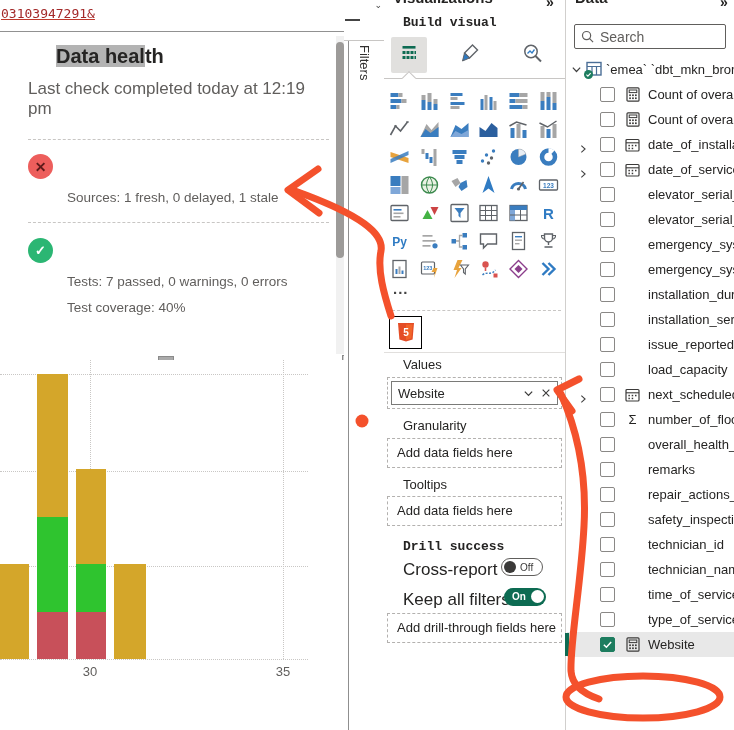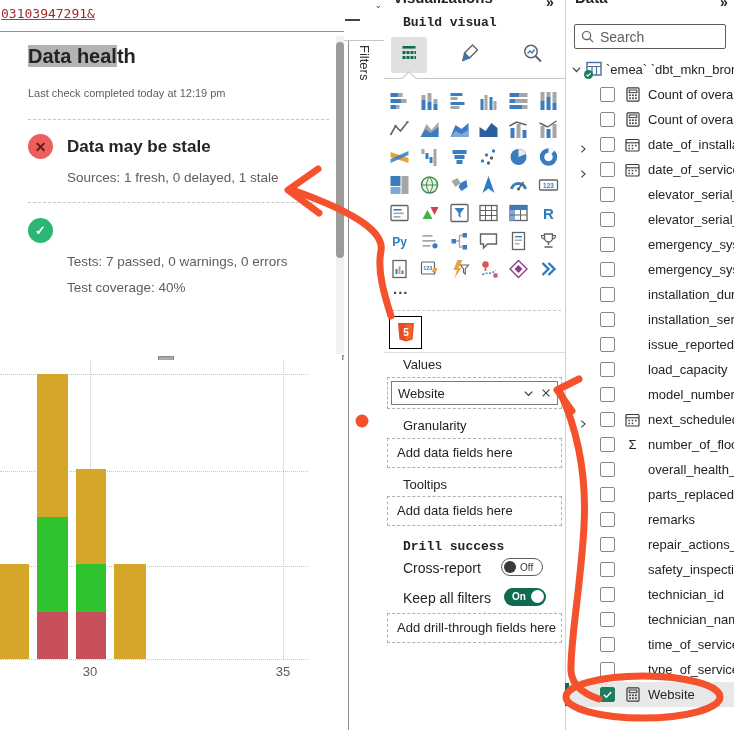--- a/index.html
+++ b/index.html
@@ -6,23 +6,23 @@
   .screen{position:relative;width:734px;height:730px;overflow:hidden;
     font-family:"Liberation Sans",sans-serif;color:#252423;background:#fff;}
   .abs{position:absolute;}
 
   
   .canvas{left:0;top:0;width:344px;height:654px;background:#fff;}
   .code-text{left:1px;top:6px;font-family:"DejaVu Sans Mono",monospace;font-size:13px;
     color:#a32929;text-decoration:underline;text-decoration-color:#c0392b;white-space:nowrap;}
   .card{left:-2px;top:31px;width:348px;height:328px;background:#fff;border:1px solid #919191;}
   .card-inner{position:absolute;left:29px;top:0;right:18px;}
-  .card-title{position:relative;margin-top:13px;font-size:20px;font-weight:600;color:#252423;}
+  .card-title{position:relative;margin-top:13px;font-size:20px;font-weight:600;color:#252423;margin-left:28px;}
   .card-title .hl{background:#b3b3b3;}
-  .card-sub{margin-top:19px;font-size:11px;color:#605e5c;}
+  .card-sub{margin-top:11px;font-size:17px;color:#605e5c;}
   .dash-div{border-top:1px dashed #c8c6c4;height:0;}
   .sec-head{display:flex;align-items:center;gap:14px;}
   .sec-icon{width:25px;height:25px;border-radius:50%;display:flex;align-items:center;justify-content:center;flex:0 0 25px;}
   .sec-icon.err{background:#ed5e5c;color:#5d1a1a;font-size:14px;font-weight:bold;}
   .sec-icon.ok{background:#2bb673;color:#fff;font-size:13px;font-weight:bold;}
   .sec-title{font-size:17px;font-weight:600;}
   .sec-line{margin:11px 0 0 39px;font-size:13.5px;color:#605e5c;}
   .card-scroll-track{position:absolute;right:3px;top:4px;width:8px;bottom:6px;background:#f1f1f1;}
   .card-scroll-thumb{position:absolute;right:3px;top:10px;width:8px;height:216px;background:#9d9b99;border-radius:4px;}
   .rs-mid{position:absolute;left:159px;bottom:-3px;width:14px;height:5px;background:#aaa;border:1px solid #8a8a8a;}
@@ -64,21 +64,21 @@
   .html-vis{position:absolute;left:5px;top:316px;width:31px;height:31px;border:1.5px solid #000;
     display:flex;align-items:center;justify-content:center;background:#fff;}
   .viz-solid-div{position:absolute;left:0;right:0;top:352px;border-top:1px solid #e1dfdd;}
   .well{position:absolute;left:3px;width:175px;box-sizing:border-box;}
   .well-empty{border:1px dashed #b3b1af;height:30px;line-height:28px;padding-left:9px;
     font-size:13px;color:#252423;background:#fff;}
   .well-outer{border:1px dashed #b3b1af;padding:3px;background:#fff;}
   .well-field{border:1px solid #7a7a78;height:22px;display:flex;align-items:center;
     padding:0 6px;font-size:13px;background:#fff;gap:7px;}
   .well-field .fname{flex:1;}
-  .toggle-row-label{position:absolute;left:19px;font-size:14px;color:#252423;text-align:center;}
+  .toggle-row-label{position:absolute;left:19px;font-size:17px;color:#252423;text-align:center;}
   .tg{position:absolute;width:42px;height:18px;border-radius:10px;box-sizing:border-box;font-size:10px;}
   .tg.off{border:1px solid #605e5c;background:#fff;color:#3b3a39;}
   .tg.off .dot{position:absolute;left:2px;top:2px;width:12px;height:12px;border-radius:50%;background:#3b3a39;}
   .tg.off .t{position:absolute;left:18px;top:3px;}
   .tg.on{background:#0d6b52;color:#fff;}
   .tg.on .dot{position:absolute;right:2px;top:2px;width:13px;height:13px;border-radius:50%;background:#fff;}
   .tg.on .t{position:absolute;left:8px;top:3px;font-weight:700;}
 
   
   .data-pane{left:567px;top:0;width:167px;height:730px;background:#fff;}
@@ -110,21 +110,20 @@
     <div class="abs code-text">03103947291&amp;</div>
 
     <div class="abs card">
       <div class="card-inner">
         <div class="card-title"><span class="hl">Data heal</span><span>th</span></div>
         <div class="card-sub">Last check completed today at 12:19 pm</div>
         <div class="dash-div" style="margin-top:20px"></div>
 
         <div class="sec-head" style="margin-top:14px">
           <div class="sec-icon err">✕</div>
-          <div class="sec-title">Data may be stale</div>
         </div>
         <div class="sec-line">Sources: 1 fresh, 0 delayed, 1 stale</div>
         <div class="dash-div" style="margin-top:17px"></div>
 
         <div class="sec-head" style="margin-top:15px">
           <div class="sec-icon ok">✓</div>
         </div>
         <div class="sec-line">Tests: 7 passed, 0 warnings, 0 errors</div>
         <div class="sec-line">Test coverage: 40%</div>
       </div>
@@ -668,24 +667,20 @@
         </div>
         <div class="frow">
           <span class="fcheck"></span>
           <span class="flabel">issue_reported</span>
         </div>
         <div class="frow">
           <span class="fcheck"></span>
           <span class="flabel">load_capacity</span>
         </div>
         <div class="frow">
-          <span class="fcheck"></span>
-          <span class="flabel">model_number</span>
-        </div>
-        <div class="frow">
           <span class="fchev"><svg width="10" height="10" viewBox="0 0 12 12">
               <path d="M4 2 L8.5 6 L4 10" stroke="#404040" stroke-width="1.3" fill="none"></path>
             </svg></span>
           <span class="fcheck"></span>
           <span class="ficon">
             <svg width="15" height="14" viewBox="0 0 15 14">
               <rect x="1" y="1.5" width="13" height="11.5" rx="1" fill="none" stroke="#3b3a39" stroke-width="1.2"></rect>
               <path d="M1 4.8 H14" stroke="#3b3a39" stroke-width="1.1"></path>
               <g fill="#3b3a39">
                 <rect x="3.4" y="6.8" width="1.5" height="1.5"></rect>
@@ -701,24 +696,20 @@
         <div class="frow">
           <span class="fcheck"></span>
           <span class="ficon">
             <span style="font-size:13px;color:#252423;">Σ</span>
           </span>
           <span class="flabel">number_of_floo...</span>
         </div>
         <div class="frow">
           <span class="fcheck"></span>
           <span class="flabel">overall_health_c...</span>
-        </div>
-        <div class="frow">
-          <span class="fcheck"></span>
-          <span class="flabel">parts_replaced</span>
         </div>
         <div class="frow">
           <span class="fcheck"></span>
           <span class="flabel">remarks</span>
         </div>
         <div class="frow">
           <span class="fcheck"></span>
           <span class="flabel">repair_actions_t...</span>
         </div>
         <div class="frow">

